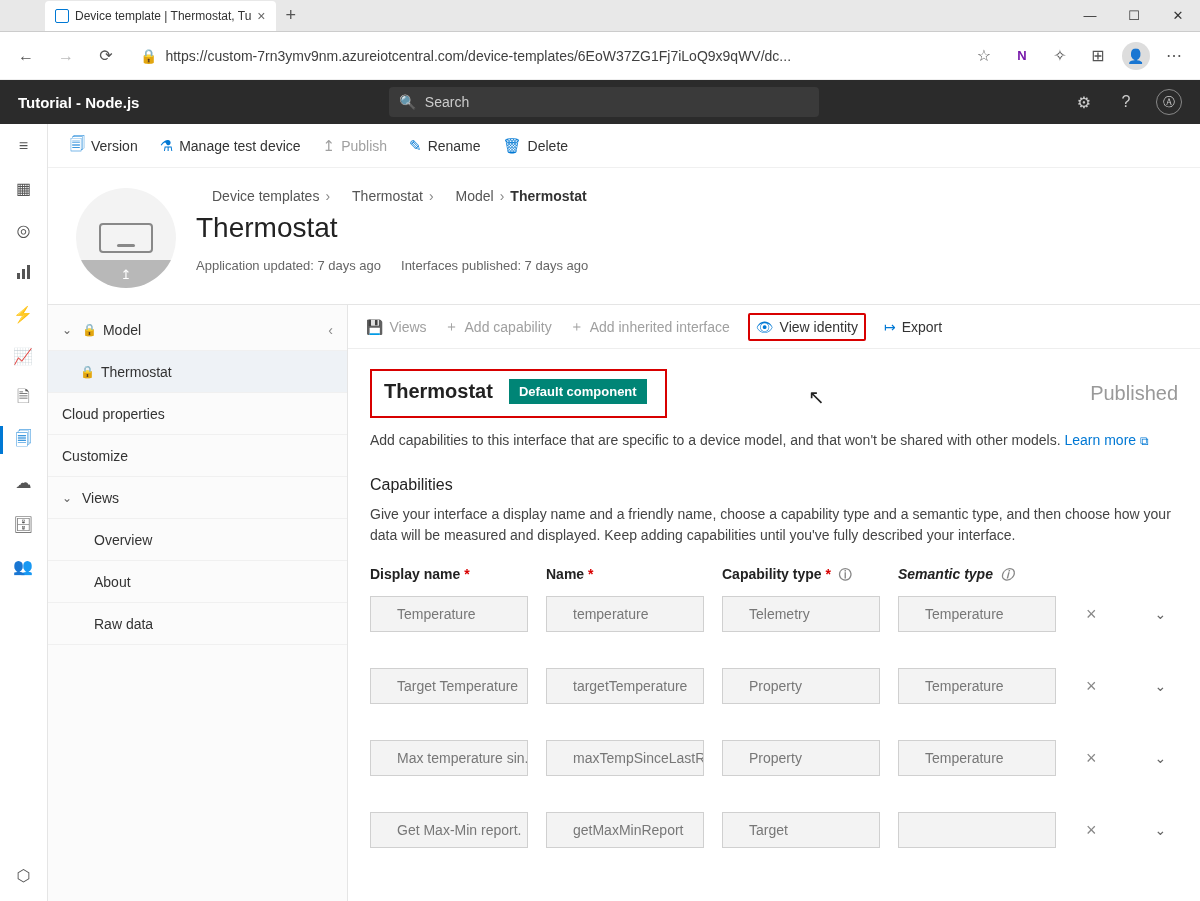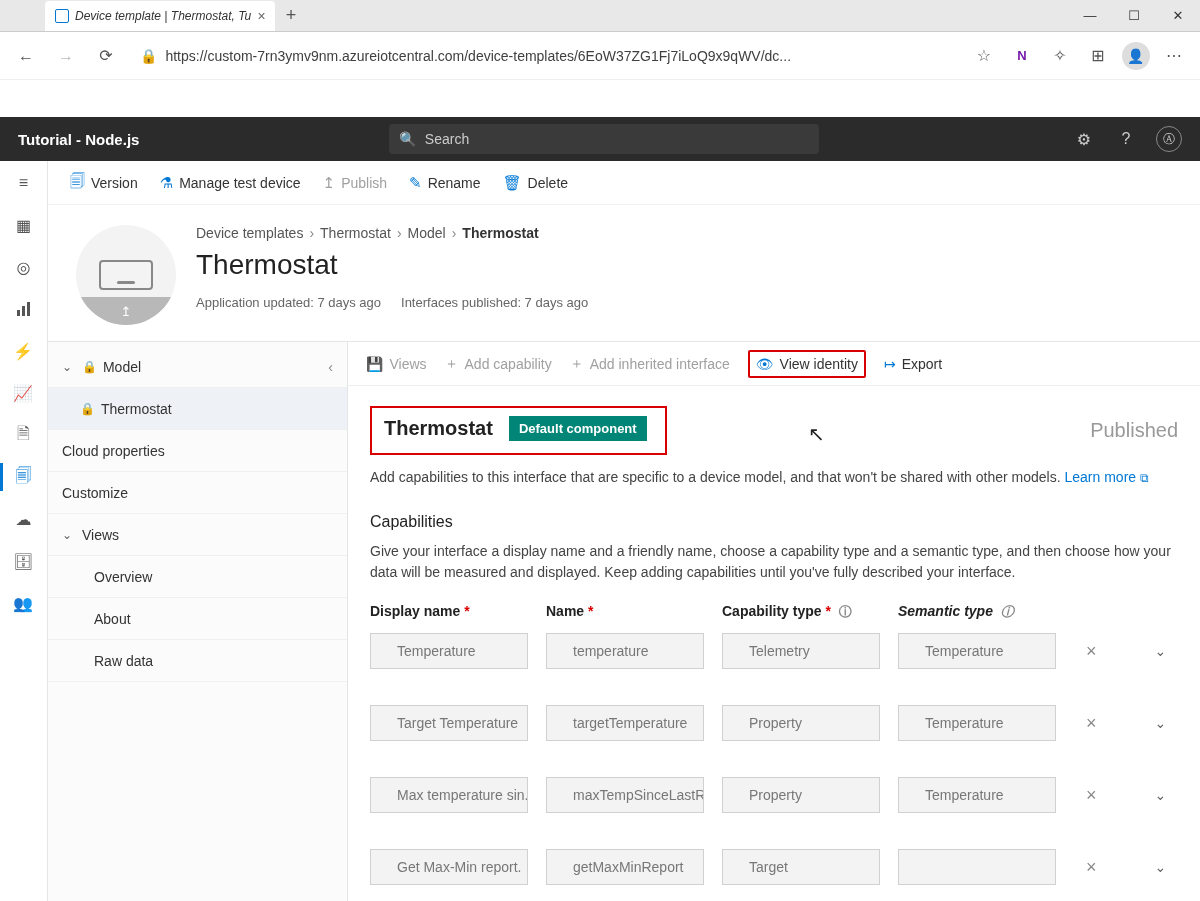--- a/index.html
+++ b/index.html
@@ -1,38 +1,38 @@
 <!DOCTYPE html>
 <html><head>
 <meta charset="utf-8">
 <style>
 * { box-sizing: border-box; margin: 0; padding: 0; font-family: "Segoe UI", Arial, sans-serif; }
 body { background: #fff; width: 1200px; height: 901px; overflow: hidden; }
 
 
 .browser-top { background: #e8e8e8; height: 32px; display: flex; align-items: center; border-bottom: 1px solid #ccc; }
-.tab-bar { display: flex; align-items: center; padding-left: 45px; height: 100%; font-style: italic; }
+.tab-bar { display: flex; align-items: center; padding-left: 45px; height: 100%; }
 .browser-tab { background: #fff; height: 30px; display: flex; align-items: center; padding: 0 10px; border-radius: 4px 4px 0 0; font-size: 12px; color: #333; gap: 6px; min-width: 220px; }
 .tab-favicon { width: 14px; height: 14px; border: 1.5px solid #0078d4; border-radius: 2px; }
 .tab-close { color: #666; font-size: 14px; cursor: pointer; margin-left: auto; }
 .new-tab { color: #555; font-size: 18px; padding: 0 10px; cursor: pointer; }
 .window-controls { margin-left: auto; display: flex; gap: 0; }
 .wc-btn { width: 44px; height: 32px; display: flex; align-items: center; justify-content: center; font-size: 13px; color: #333; cursor: pointer; }
 
 .address-bar { height: 48px; background: #fff; display: flex; align-items: center; padding: 0 10px; gap: 8px; border-bottom: 1px solid #eee; }
 .nav-btn { width: 32px; height: 32px; display: flex; align-items: center; justify-content: center; color: #555; cursor: pointer; font-size: 16px; border-radius: 4px; }
 .url-field { flex: 1; display: flex; align-items: center; gap: 8px; padding: 0 10px; }
 .lock-icon { color: #666; font-size: 14px; }
 .url-text { color: #404040; font-size: 14px; white-space: nowrap; overflow: hidden; }
 .addr-icons { display: flex; gap: 6px; align-items: center; }
 .addr-icon { width: 32px; height: 32px; display: flex; align-items: center; justify-content: center; color: #555; cursor: pointer; border-radius: 4px; font-size: 16px; }
 .avatar { width: 28px; height: 28px; border-radius: 50%; background: #ddd; display: flex; align-items: center; justify-content: center; font-size: 14px; }
 
 
-.app-header { background: #2b2b2b; height: 44px; display: flex; align-items: center; padding: 0 18px; color: #fff; gap: 20px; margin-top: 37px; }
+.app-header { background: #2b2b2b; height: 44px; display: flex; align-items: center; padding: 0 18px; color: #fff; gap: 20px; }
 .app-title { font-size: 15px; font-weight: 600; }
 .search-box { background: #3a3a3a; border-radius: 4px; height: 30px; display: flex; align-items: center; padding: 0 10px; gap: 8px; color: #ccc; width: 430px; margin-left: 230px; }
 .search-icon { font-size: 14px; }
 .search-ph { font-size: 14px; }
 .header-right { margin-left: auto; display: flex; gap: 18px; align-items: center; }
 .header-icon { width: 24px; height: 24px; display: flex; align-items: center; justify-content: center; color: #ccc; cursor: pointer; font-size: 16px; }
 .header-icon.circle { border: 1px solid #888; border-radius: 50%; width: 26px; height: 26px; font-size: 12px; }
 
 
 .app-body { display: flex; height: calc(901px - 32px - 48px - 44px); }
@@ -51,21 +51,21 @@
 .tb-item.disabled .tb-icon { color: #a0a0a0; }
 
 
 .template-header { display: flex; padding: 20px 28px 16px 28px; gap: 20px; }
 .device-avatar { width: 100px; height: 100px; border-radius: 50%; background: #f3f3f3; display: flex; flex-direction: column; align-items: center; justify-content: center; overflow: hidden; position: relative; }
 .device-icon { width: 54px; height: 30px; border: 2px solid #888; border-radius: 4px; position: relative; }
 .device-icon::after { content: ""; position: absolute; bottom: 4px; left: 50%; transform: translateX(-50%); width: 18px; height: 3px; background: #888; border-radius: 2px; }
 .device-avatar-bottom { position: absolute; bottom: 0; left: 0; right: 0; height: 28px; background: #b8b8b8; display: flex; align-items: center; justify-content: center; color: #fff; font-size: 13px; }
 .template-meta { display: flex; flex-direction: column; gap: 6px; }
 .breadcrumb { font-size: 14px; color: #555; display: flex; gap: 6px; align-items: center; }
-.bc-link { color: #555; cursor: pointer; }
+.bc-link { color: #555; cursor: pointer; margin-left: 16px; }
 .bc-sep { color: #888; }
 .bc-current { color: #333; font-weight: 600; }
 .template-title { font-size: 28px; font-weight: 400; color: #222; margin-top: 2px; }
 .template-sub { font-size: 13px; color: #666; display: flex; gap: 20px; margin-top: 8px; }
 
 
 .split { flex: 1; display: flex; border-top: 1px solid #e5e5e5; min-height: 0; }
 .tree { width: 300px; border-right: 1px solid #e5e5e5; background: #fbfbfb; padding-top: 4px; }
 .tree-item { display: flex; align-items: center; height: 42px; padding: 0 14px; font-size: 14px; color: #333; cursor: pointer; gap: 6px; border-bottom: 1px solid #f0f0f0; }
 .tree-item.level-1 { padding-left: 32px; }

